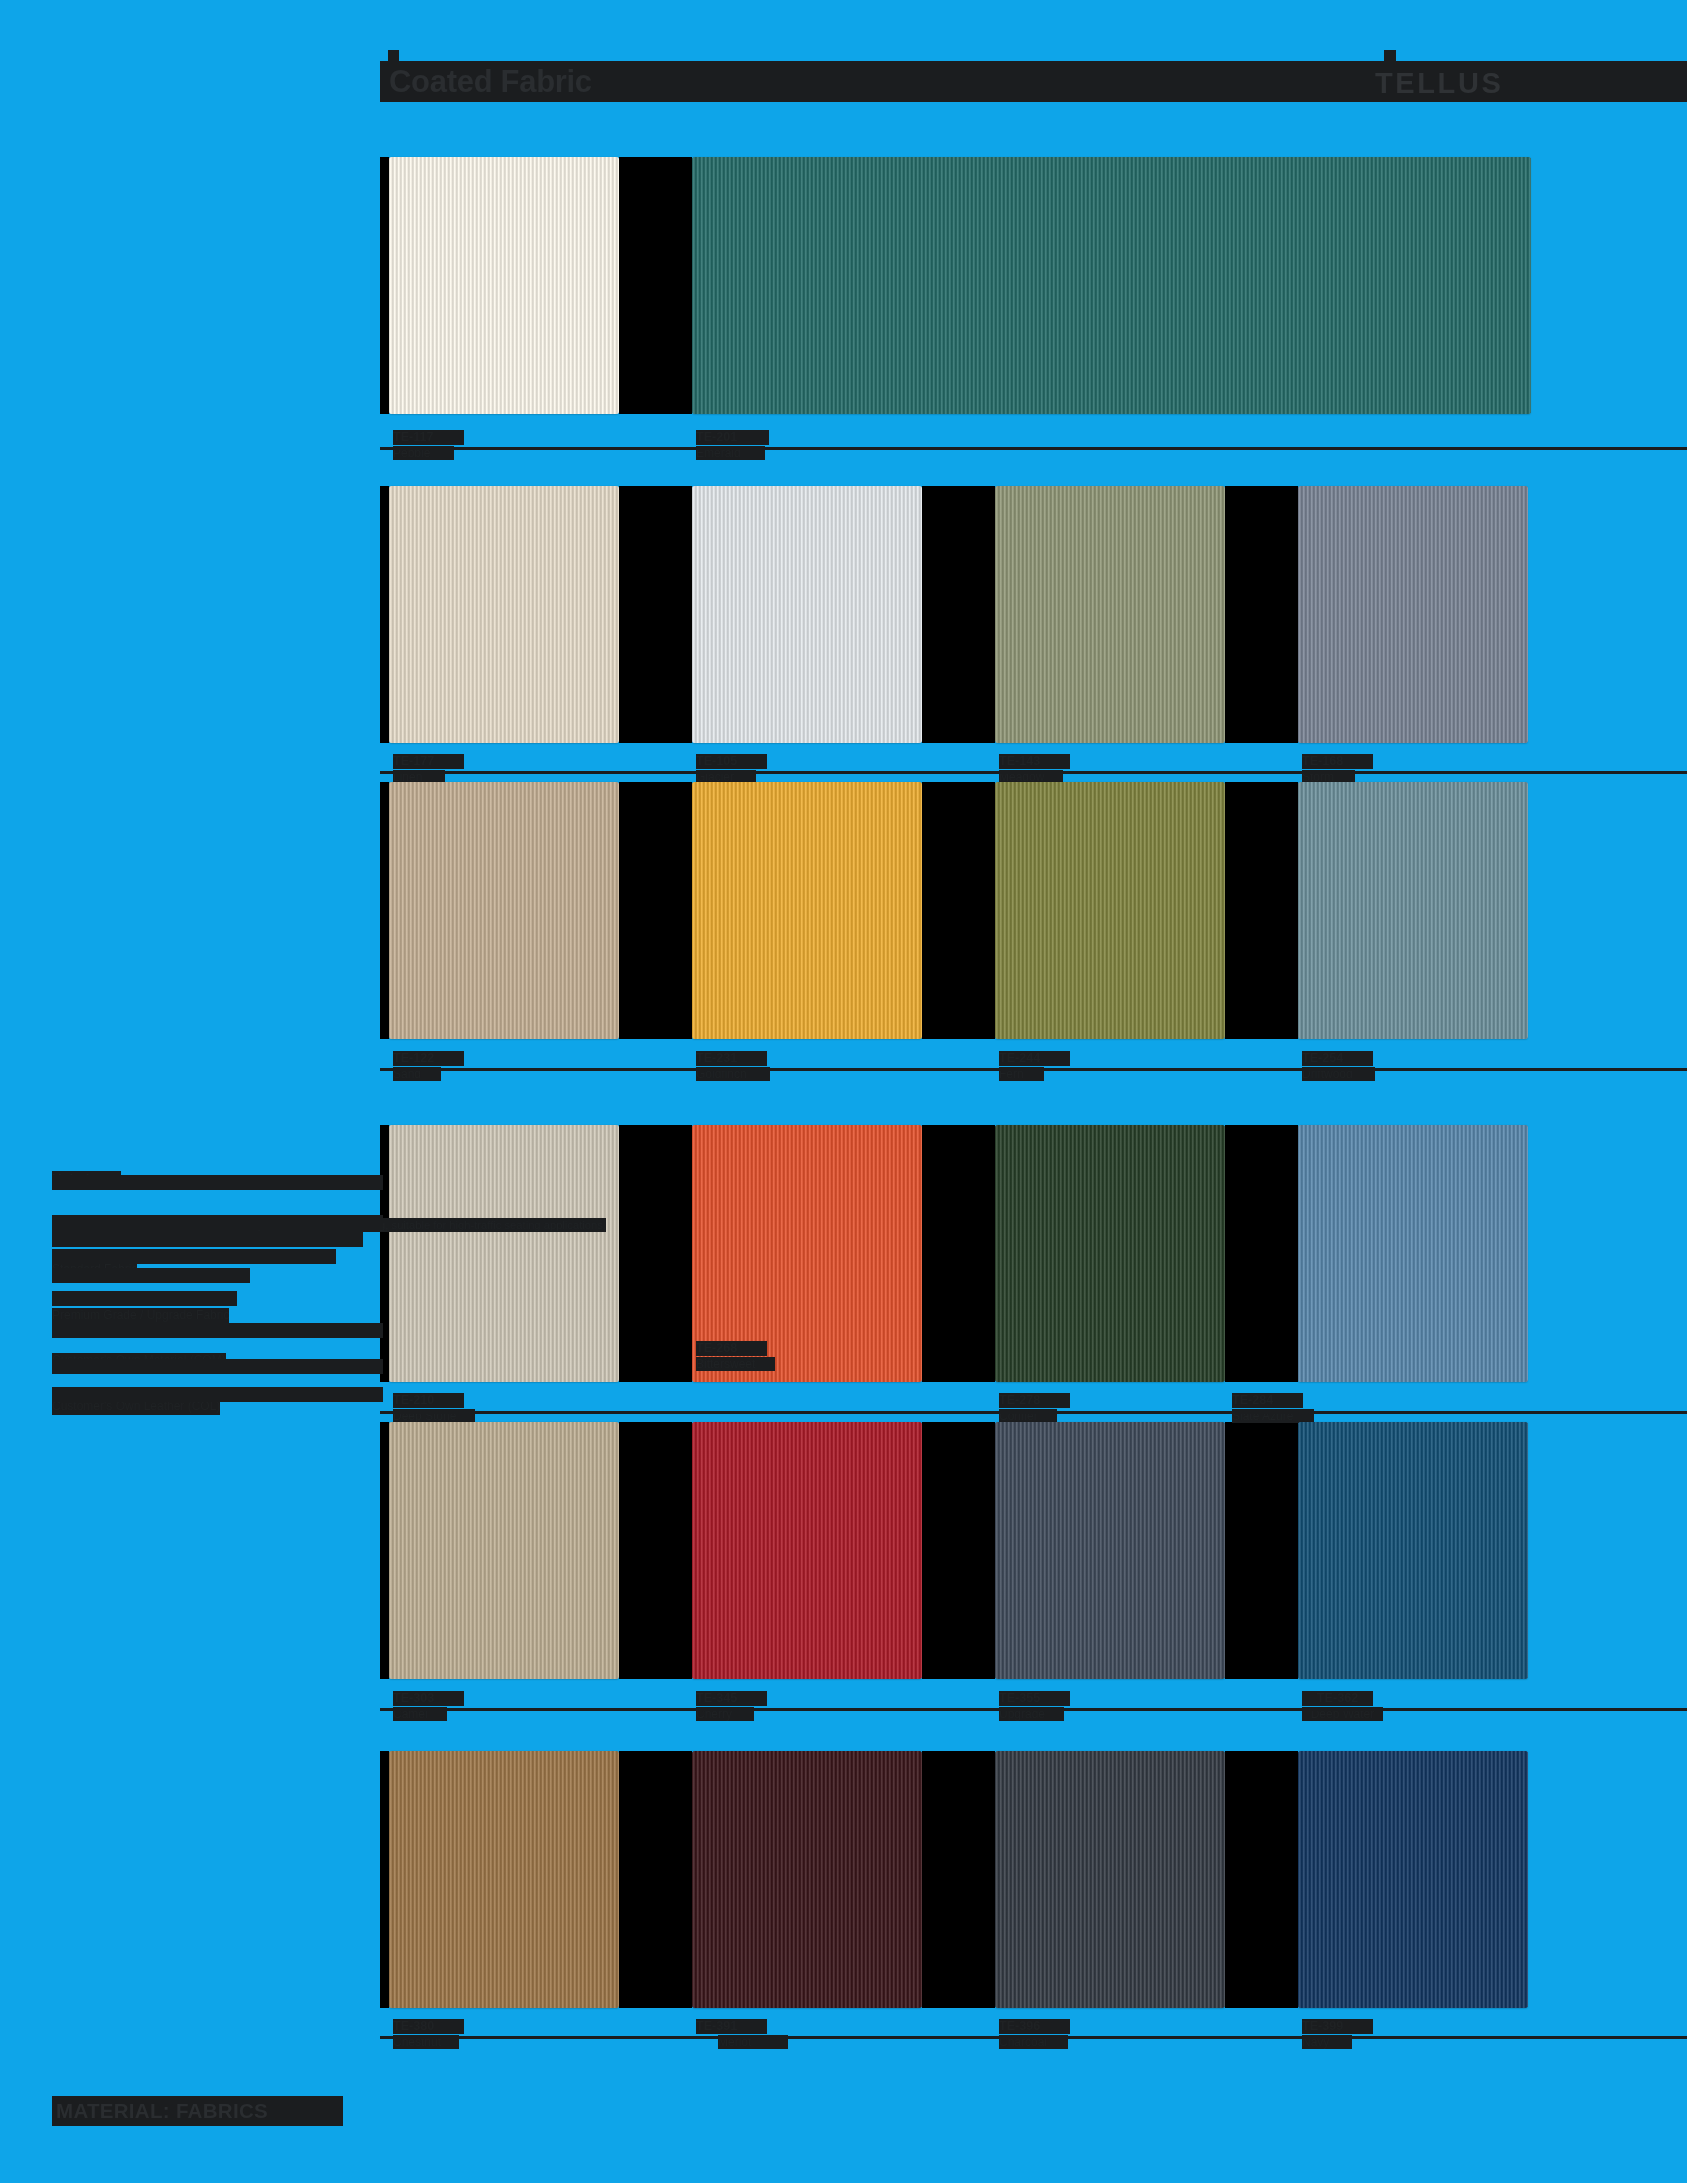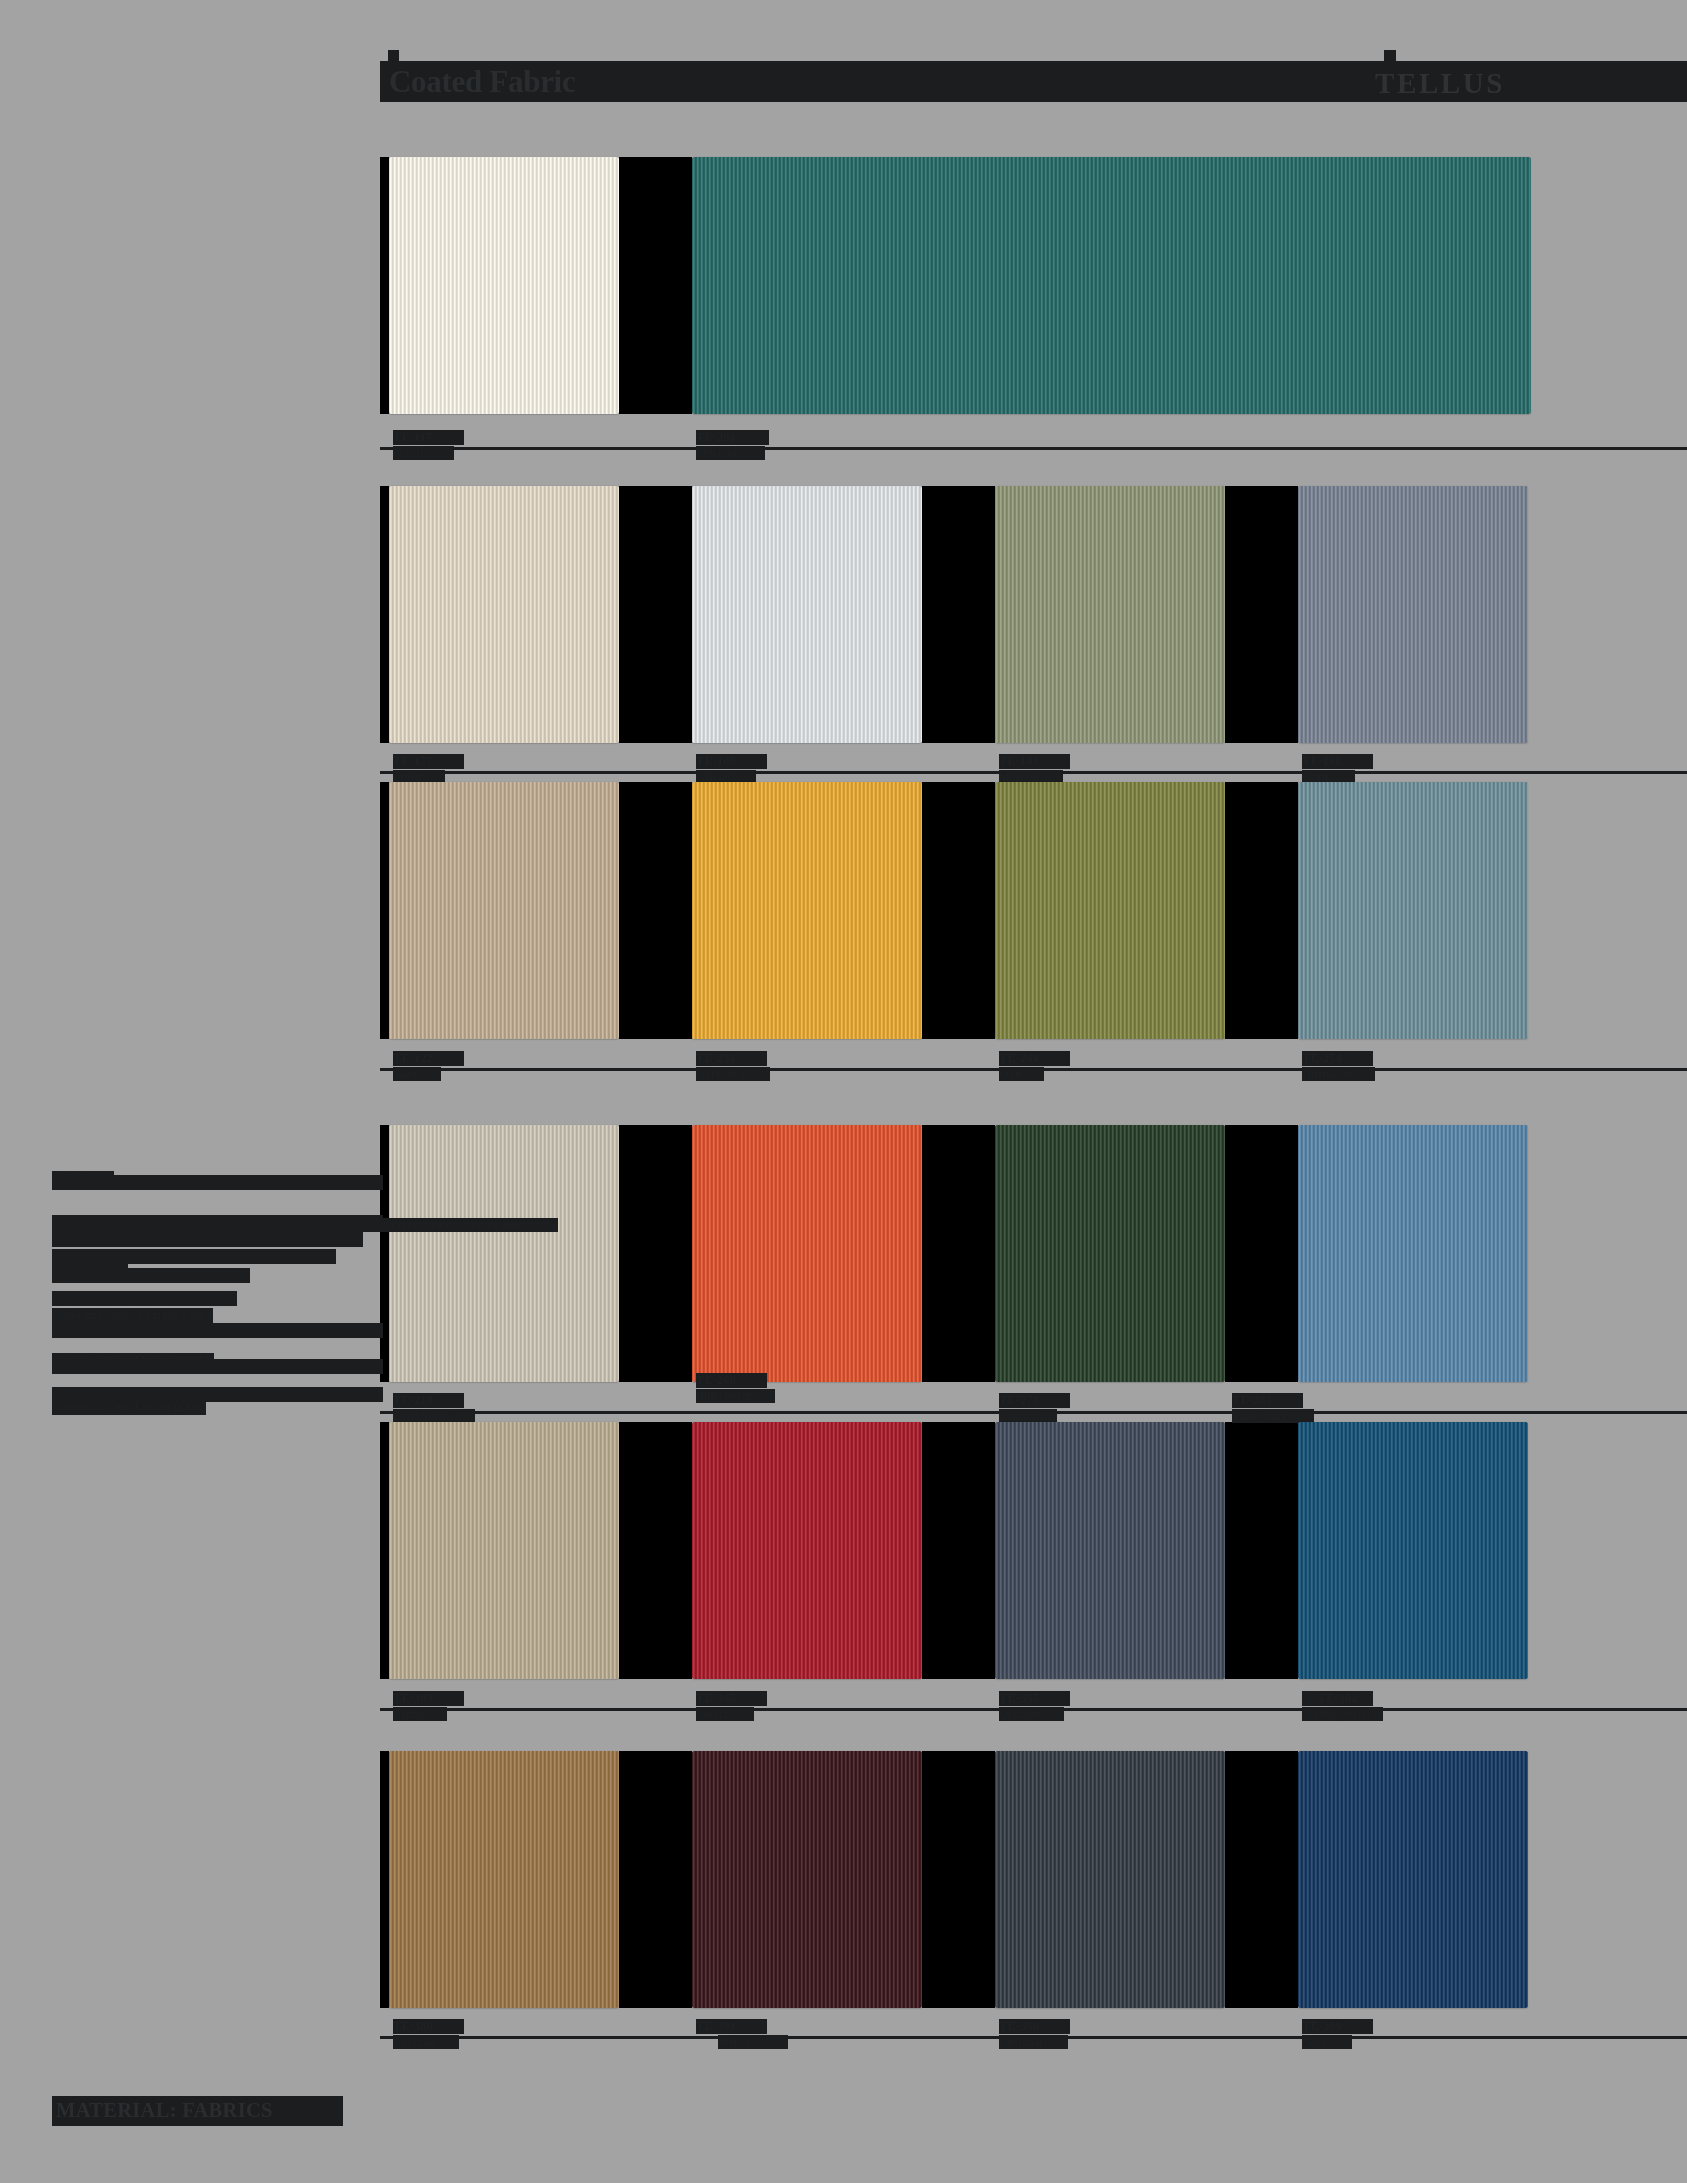--- a/index.html
+++ b/index.html
@@ -7,22 +7,21 @@
     width: 1687px;
     height: 2183px;
     background: #ffffff;
     font-family: "Liberation Sans", sans-serif;
     overflow: hidden;
   }
   #page {
     position: relative;
     width: 1687px;
     height: 2183px;
-    background: #a3a3a3;
-    font-family: Liberation Serif, serif;
+    background: #0ea5e9;
   }
 
   
   .redact {
     background: #1b1d1f;
     color: transparent;
     display: inline-block;
     line-height: 1;
     user-select: none;
     white-space: nowrap;
@@ -277,21 +276,21 @@
       <div class="swatch" style="left: 389px; top: 1125px; width: 230px; height: 257px;">
         <div class="swatch-fill" style="background: repeating-linear-gradient(90deg, rgb(168, 162, 148) 0px, rgb(218, 212, 198) 1.3px, rgb(202, 196, 182) 2.6px, rgb(168, 162, 148) 4px) 0% 0% / 4px 4px, repeating-linear-gradient(0deg, rgba(255, 255, 255, 0.2) 0px, rgba(0, 0, 0, 0.16) 1.3px, rgba(255, 255, 255, 0.1) 2.6px) 0% 0% / 2.6px 2.6px,  0% 0% / 100% 100% rgb(194, 188, 174);"></div>
       </div>
       <div class="label-group" style="left: 393px; top: 1393px;">
         <span class="label-code redact" style="width: 71px; height: 14.6px;">TE-210</span>
         <span class="label-name redact" style="width: 82px; height: 14px;">Deep Stone</span>
       </div>
       <div class="swatch" style="left: 692px; top: 1125px; width: 230px; height: 257px;">
         <div class="swatch-fill" style="background: repeating-linear-gradient(90deg, rgb(186, 58, 26) 0px, rgb(236, 108, 76) 1.3px, rgb(220, 92, 60) 2.6px, rgb(186, 58, 26) 4px) 0% 0% / 4px 4px, repeating-linear-gradient(0deg, rgba(255, 255, 255, 0.2) 0px, rgba(0, 0, 0, 0.16) 1.3px, rgba(255, 255, 255, 0.1) 2.6px) 0% 0% / 2.6px 2.6px,  0% 0% / 100% 100% rgb(212, 84, 52);"></div>
       </div>
-      <div class="label-group" style="left: 696px; top: 1341px; margin-top: 32px;">
+      <div class="label-group" style="left: 696px; top: 1341px;">
         <span class="label-code redact" style="width: 71px; height: 14.6px;">TE-268</span>
         <span class="label-name redact" style="width: 79px; height: 14px;">Bittersweet</span>
       </div>
       <div class="swatch" style="left: 995px; top: 1125px; width: 230px; height: 257px;">
         <div class="swatch-fill" style="background: repeating-linear-gradient(90deg, rgb(21, 42, 22) 0px, rgb(71, 92, 72) 1.3px, rgb(55, 76, 56) 2.6px, rgb(21, 42, 22) 4px) 0% 0% / 4px 4px, repeating-linear-gradient(0deg, rgba(255, 255, 255, 0.2) 0px, rgba(0, 0, 0, 0.16) 1.3px, rgba(255, 255, 255, 0.1) 2.6px) 0% 0% / 2.6px 2.6px,  0% 0% / 100% 100% rgb(47, 68, 48);"></div>
       </div>
       <div class="label-group" style="left: 999px; top: 1393px;">
         <span class="label-code redact" style="width: 71px; height: 14.6px;">TE-278</span>
         <span class="label-name redact" style="width: 58px; height: 14px;">Conifer</span>
       </div>

